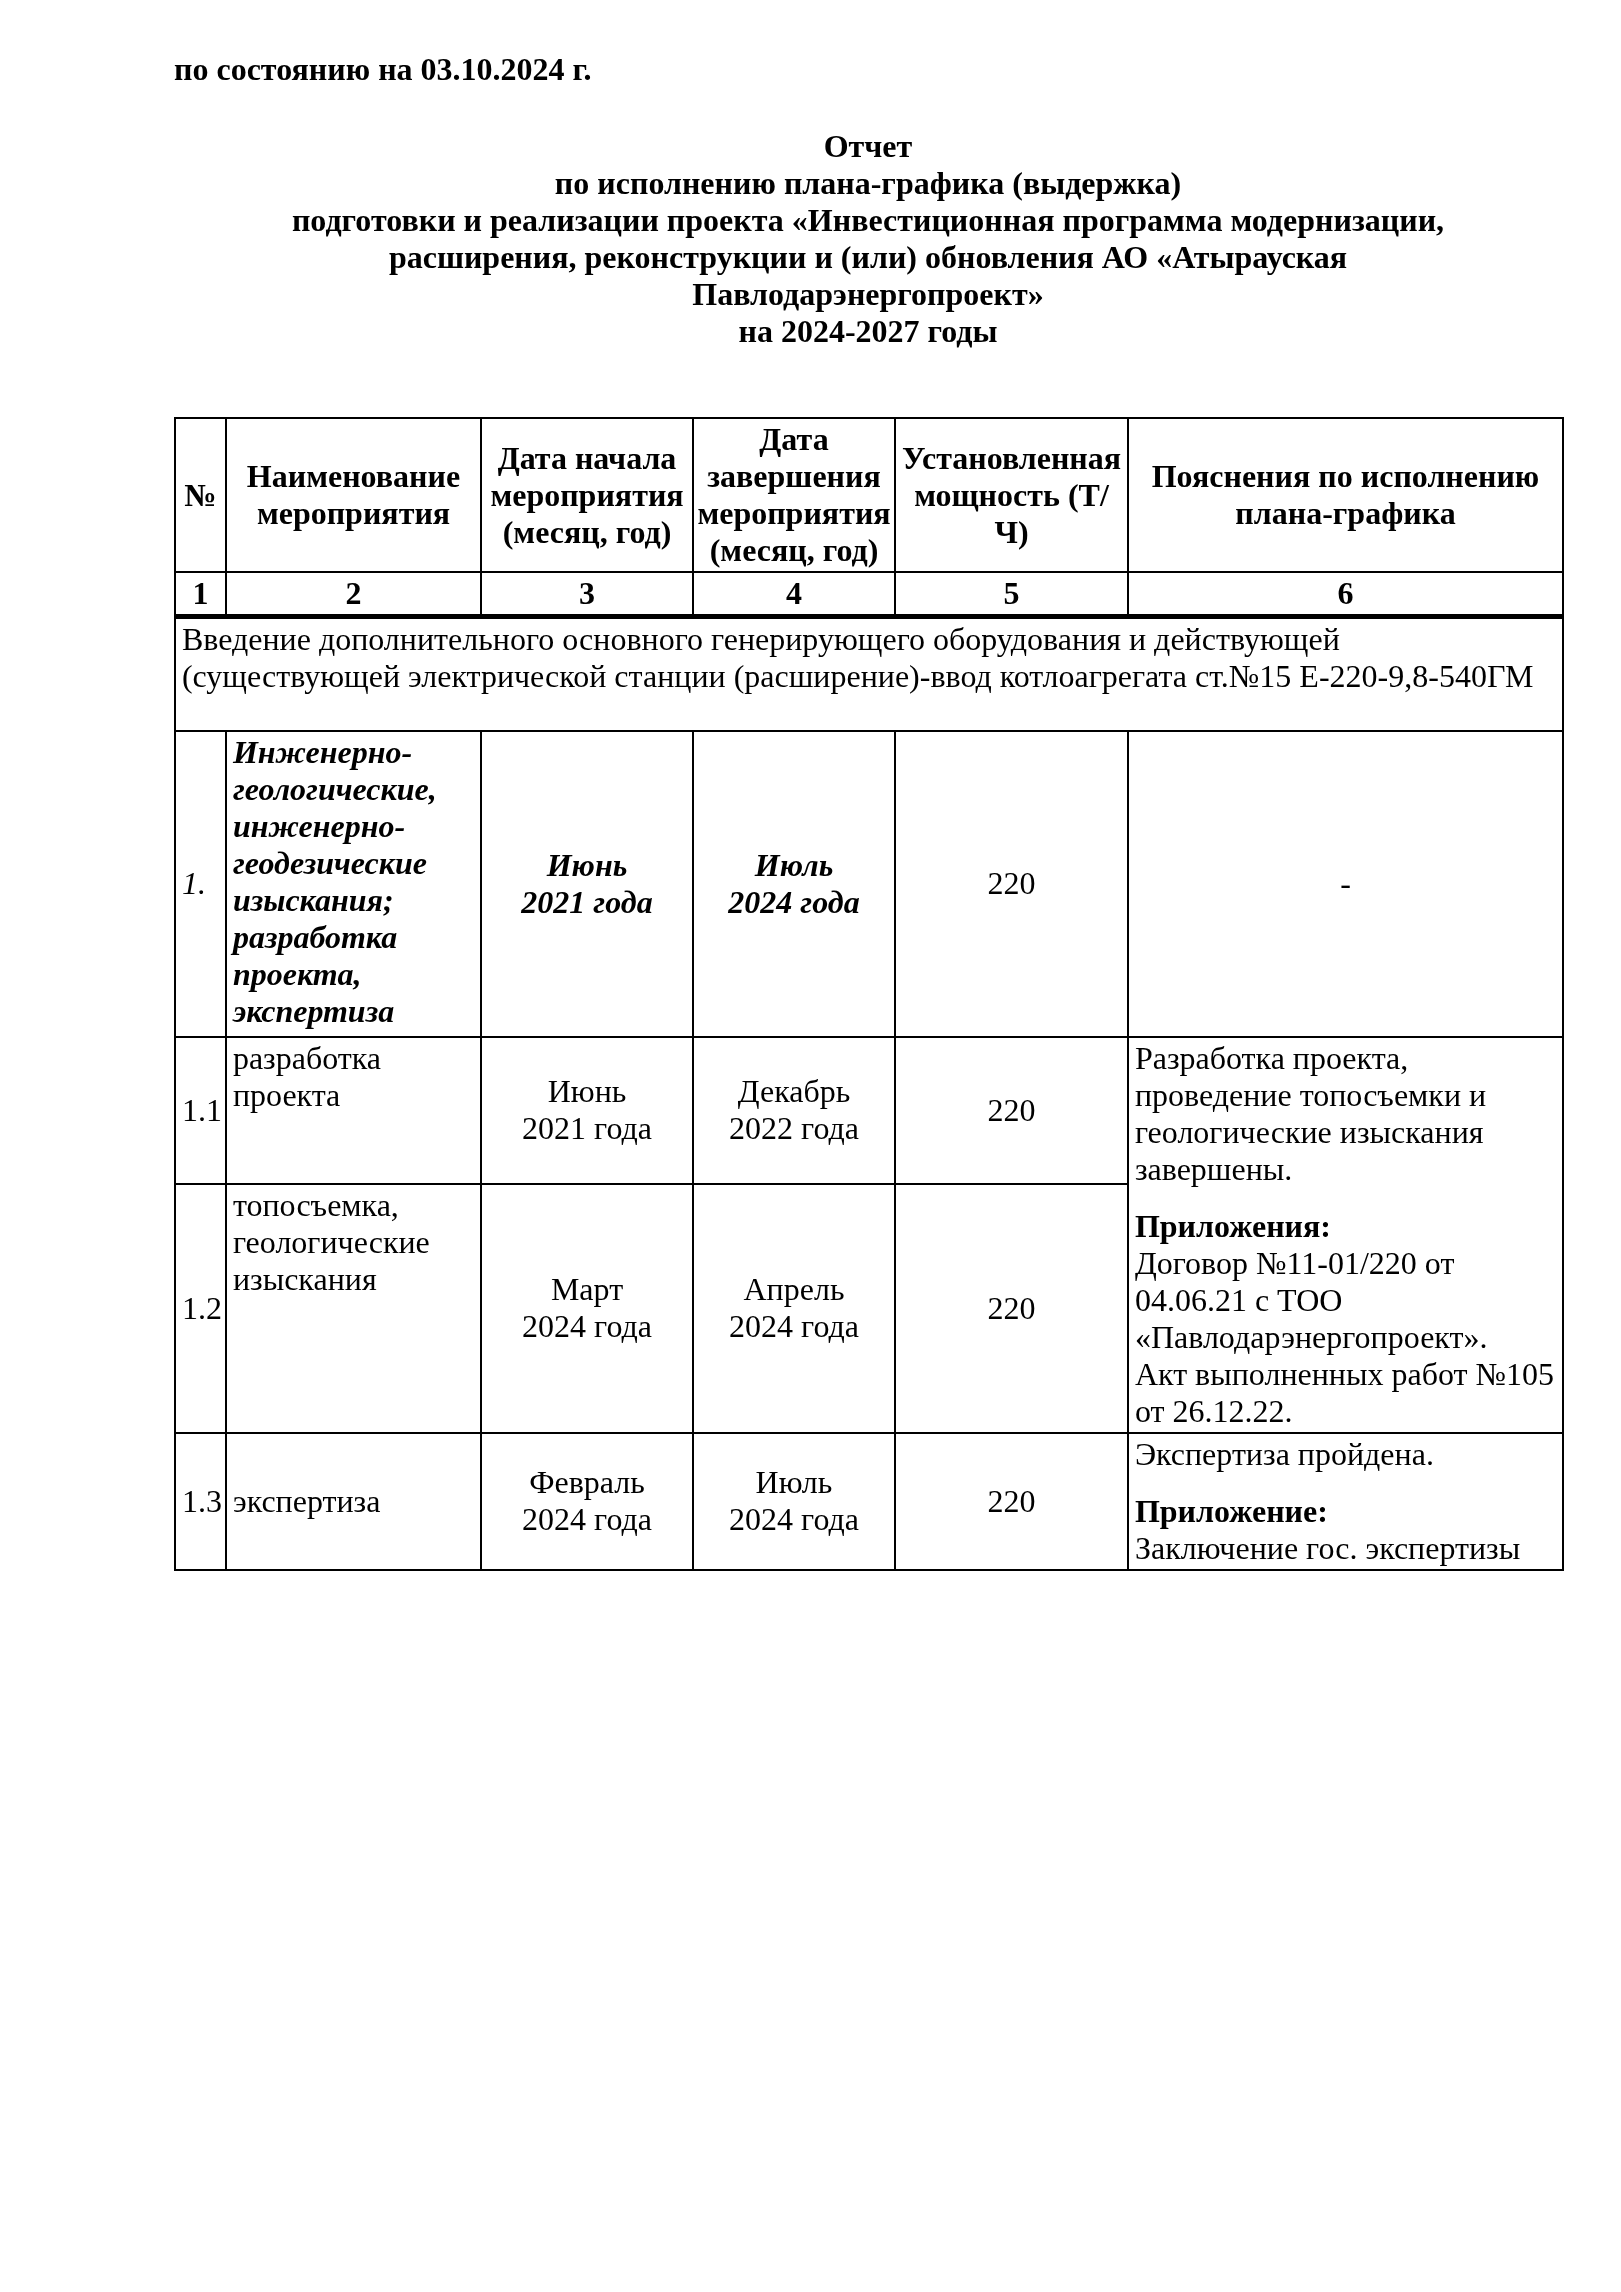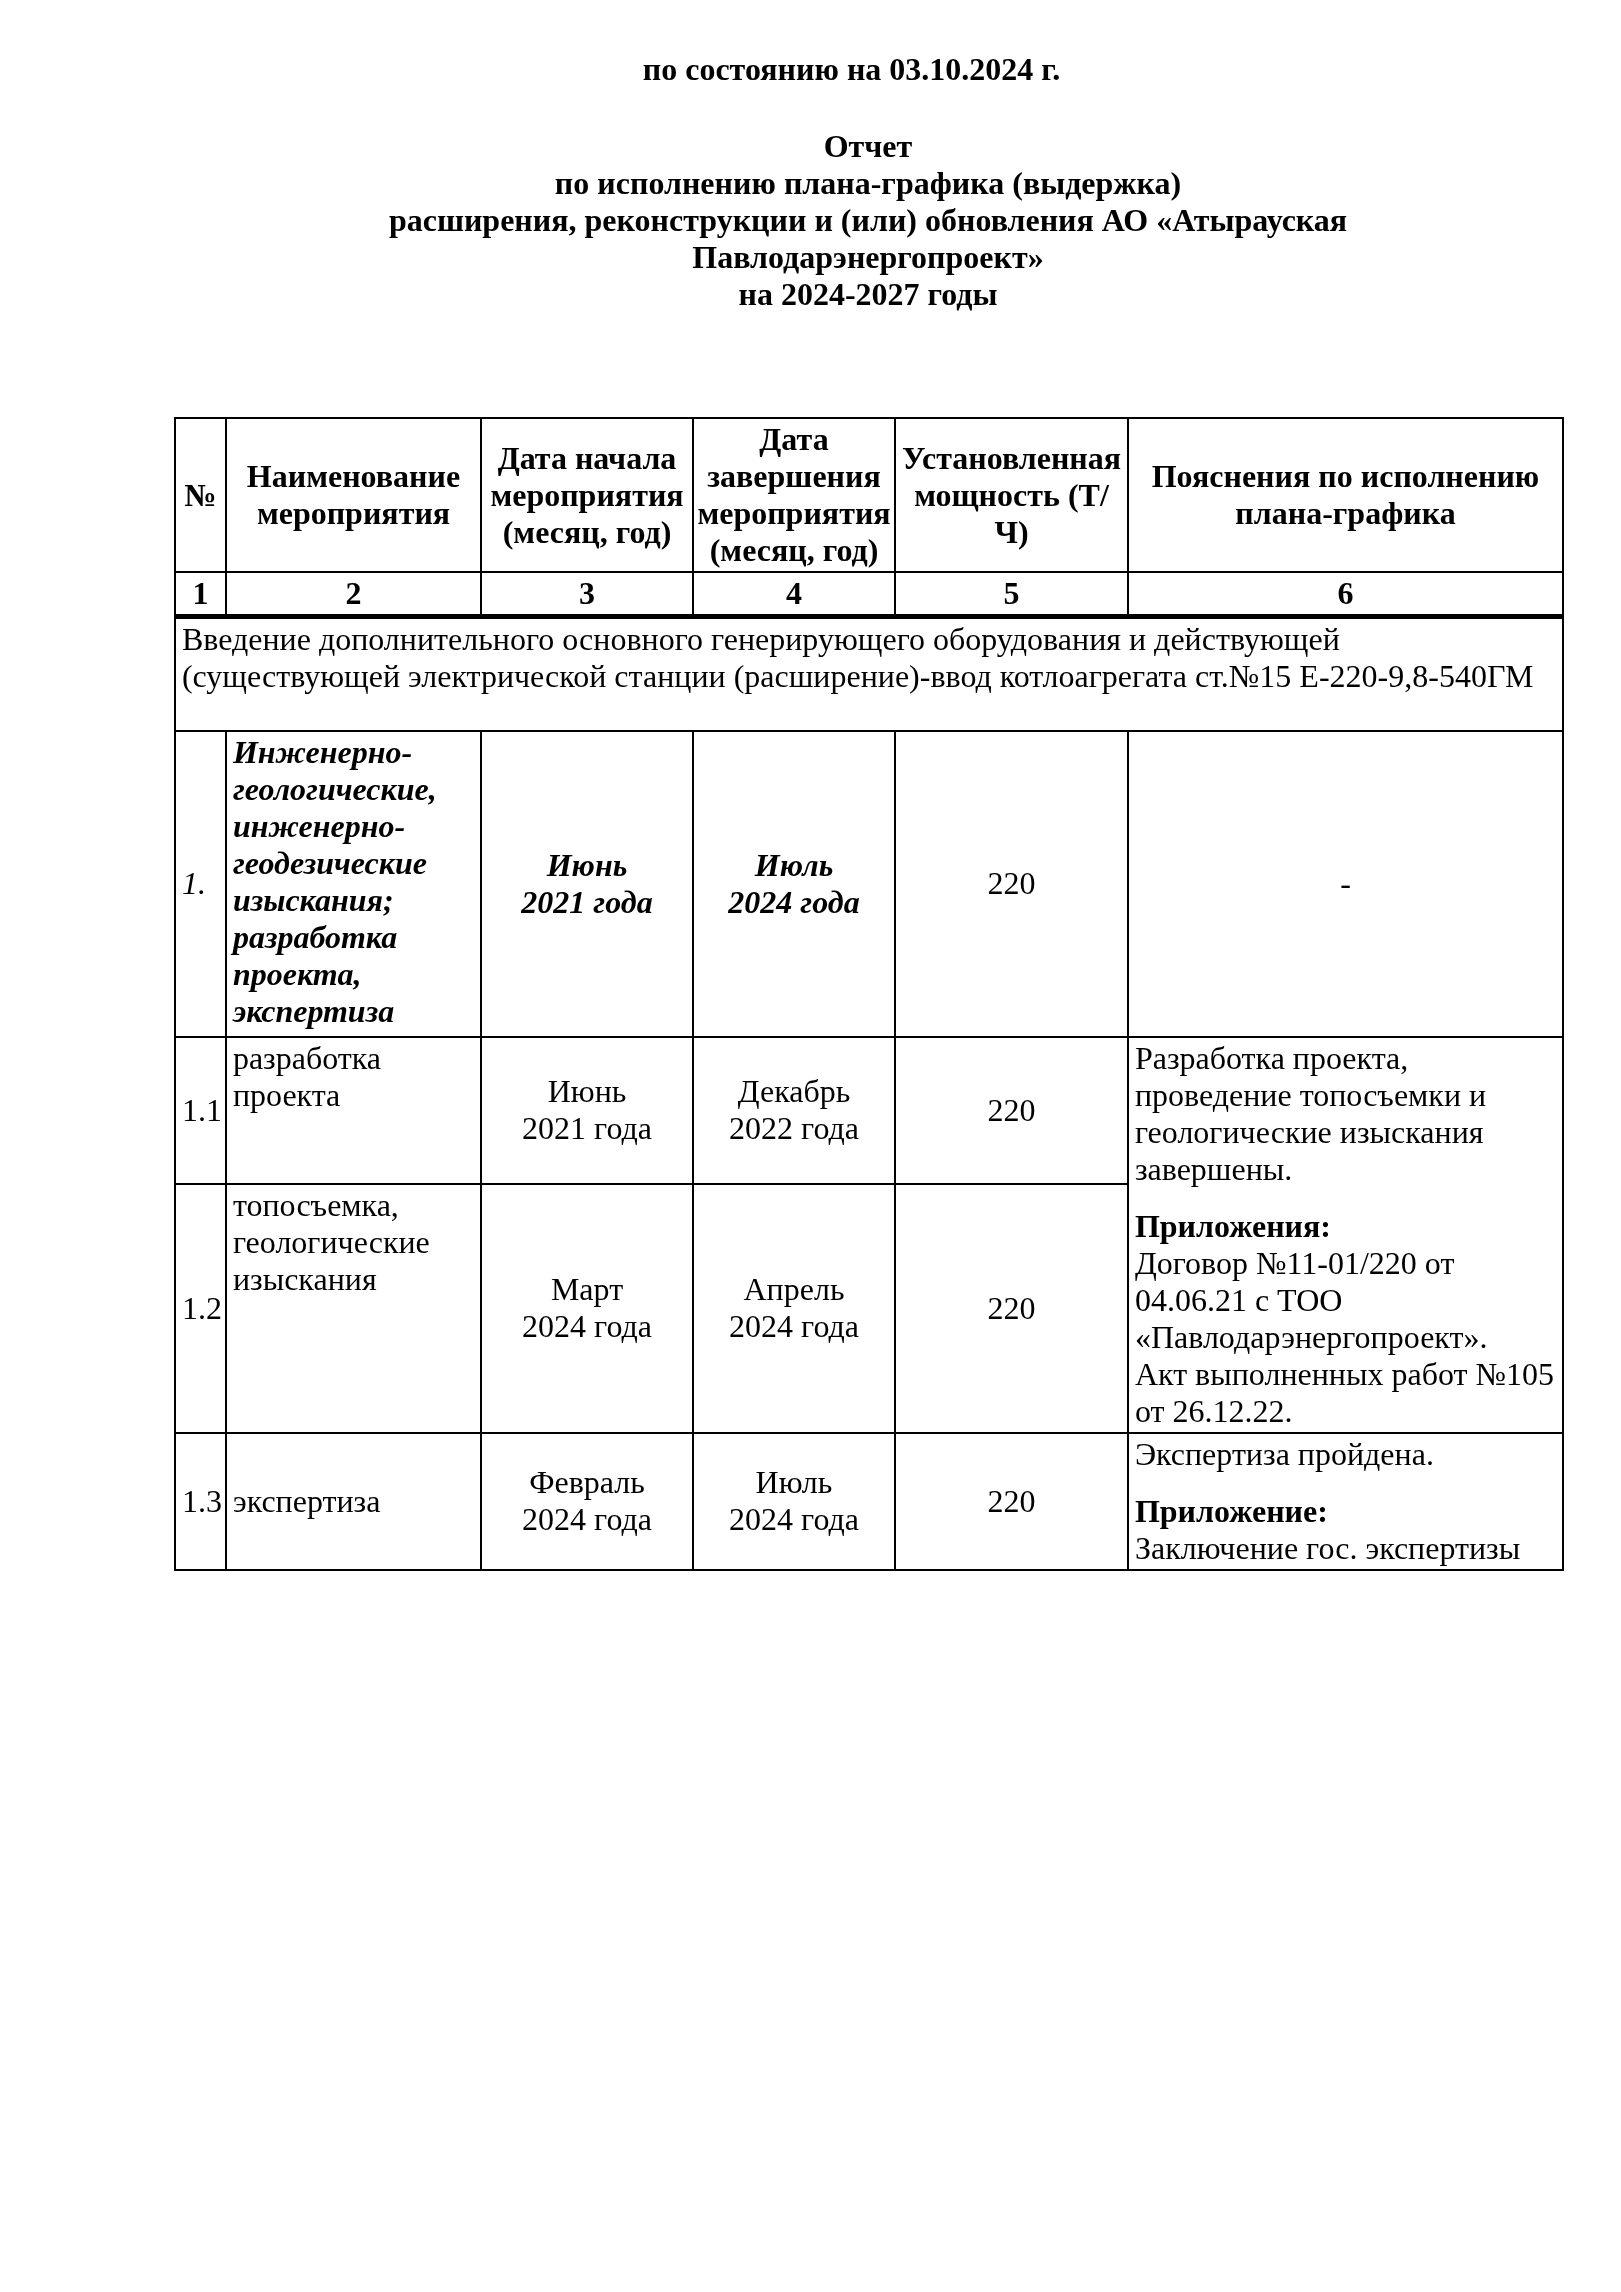--- a/index.html
+++ b/index.html
@@ -15,21 +15,21 @@
     font-size: 32px;
     line-height: 37px;
     overflow: hidden;
   }
   .as-of {
     position: absolute;
     top: 51px;
     left: 174px;
     width: 1388px;
     padding-right: 33px;
-    text-align: center;
+    text-align: left;
     font-weight: bold;
   }
   .title-block {
     position: absolute;
     top: 128px;
     left: 174px;
     width: 1388px;
     text-align: center;
     font-weight: bold;
   }
@@ -70,20 +70,21 @@
 </head>
 <body>
 
 <div class="page">
 
   <div class="as-of">по состоянию на 03.10.2024 г.</div>
 
   <div class="title-block">
     <div>Отчет</div>
     <div>по исполнению плана-графика (выдержка)</div>
+    <div>подготовки и реализации проекта «Инвестиционная программа модернизации,</div>
     <div>расширения, реконструкции и (или) обновления АО «Атырауская</div>
     <div>Павлодарэнергопроект»</div>
     <div>на 2024-2027 годы</div>
   </div>
 
   <table class="report">
     <colgroup>
       <col style="width:51px">
       <col style="width:255px">
       <col style="width:212px">

